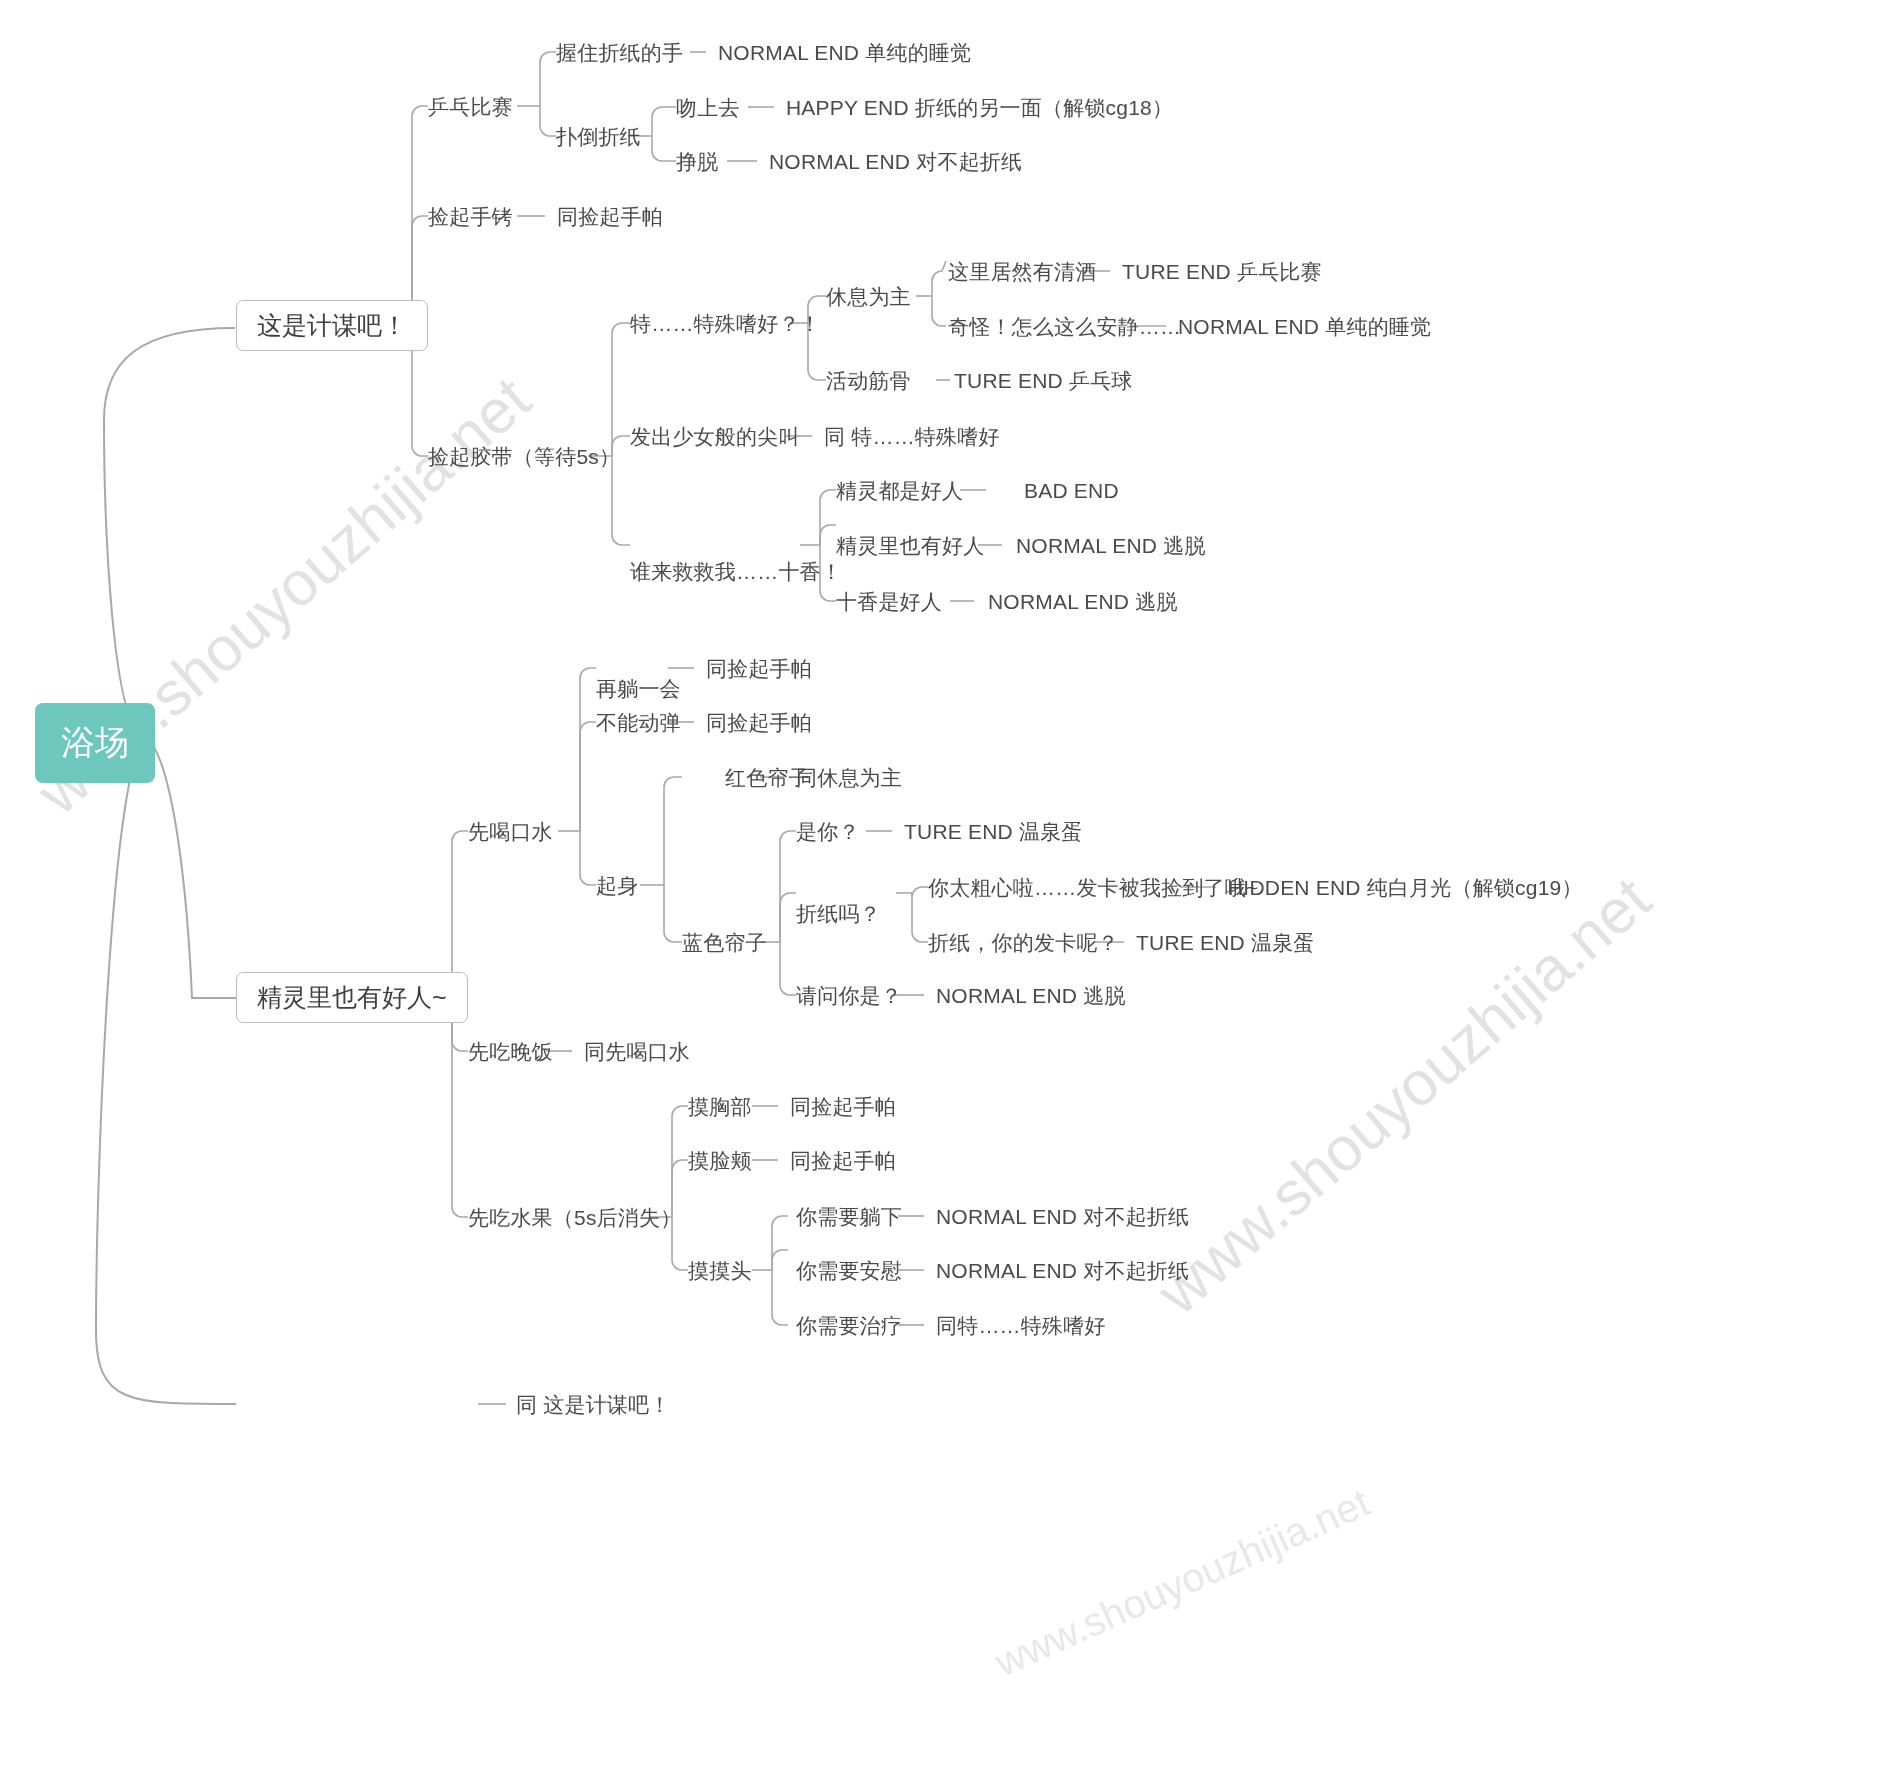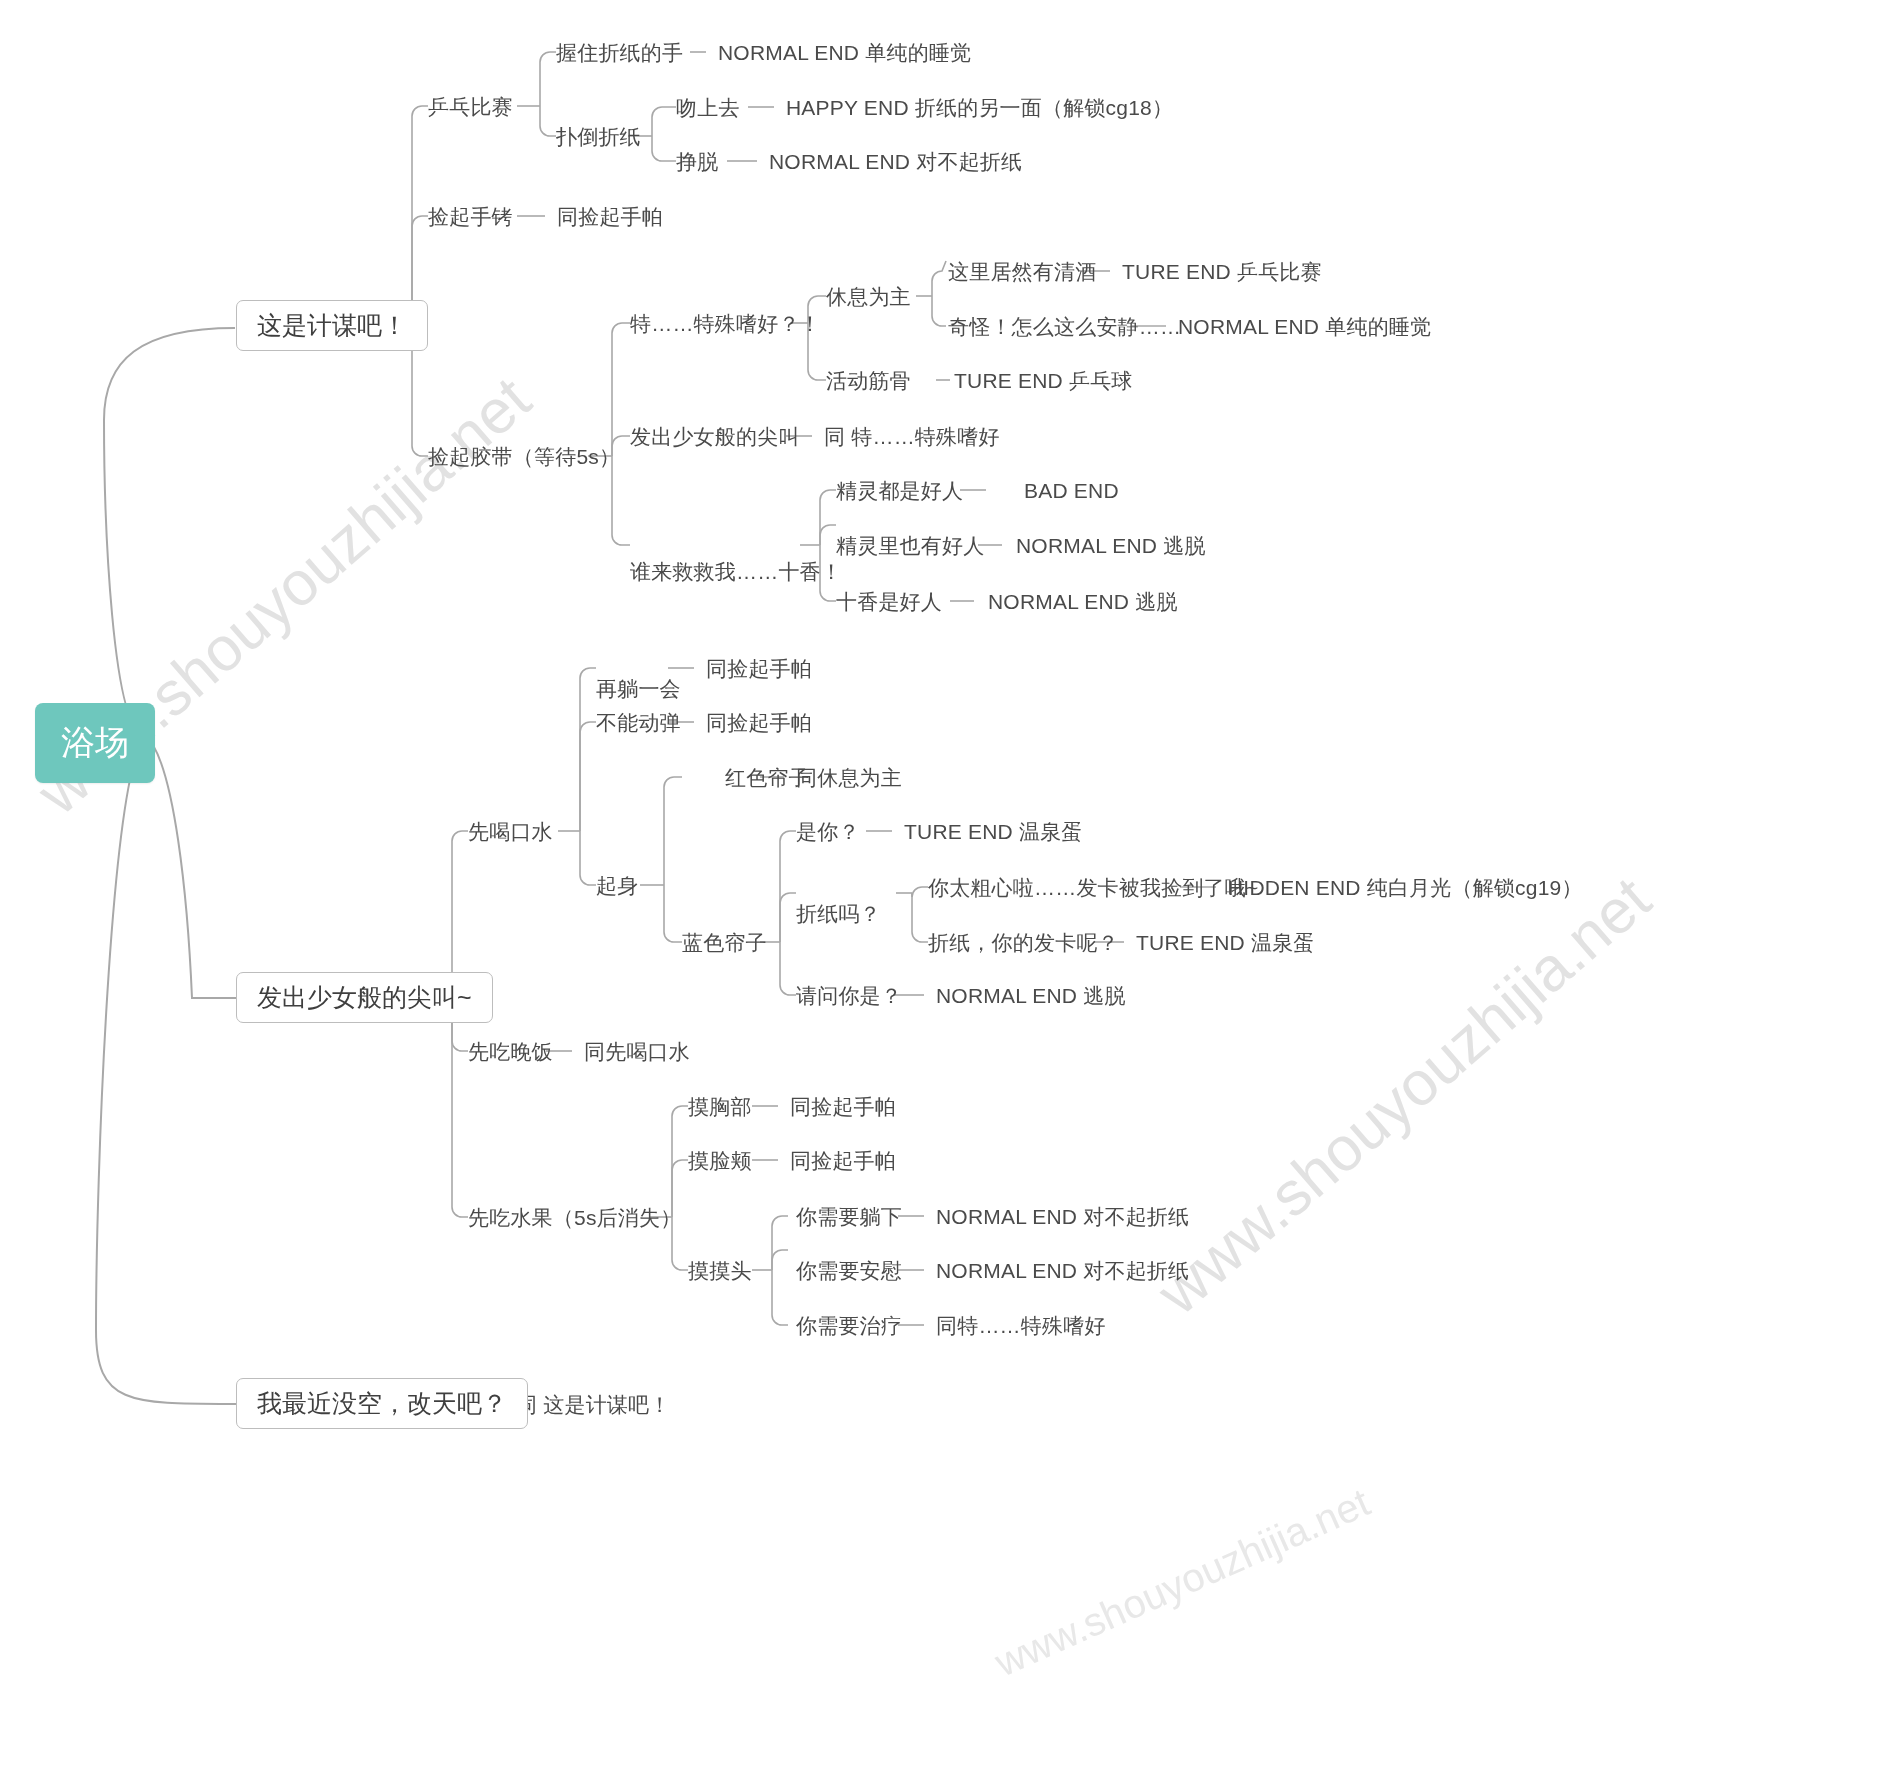--- a/index.html
+++ b/index.html
@@ -166,22 +166,21 @@
     <line x1="898" y1="1216" x2="924" y2="1216"></line>
     <line x1="898" y1="1270" x2="924" y2="1270"></line>
     <line x1="898" y1="1325" x2="924" y2="1325"></line>
 
     <line x1="478" y1="1404" x2="506" y2="1404"></line>
   </svg>
 
   <div class="root" style="left:35px; top:703px;">浴场</div>
 
   <div class="boxed" style="left:236px; top:300px;">这是计谋吧！</div>
-  <div class="boxed" style="left:236px; top:972px;">发出少女般的尖叫~</div>
-  <div class="boxed" style="left:236px; top:1378px;">我最近没空，改天吧？</div>
+  <div class="boxed" style="left:236px; top:972px;">精灵里也有好人~</div>
 
   <div class="node" style="left:428px; top:96px;">乒乓比赛</div>
   <div class="node" style="left:428px; top:206px;">捡起手铐</div>
   <div class="node" style="left:428px; top:446px;">捡起胶带（等待5s）</div>
 
   <div class="node" style="left:556px; top:42px;">握住折纸的手</div>
   <div class="node" style="left:718px; top:42px;">NORMAL END 单纯的睡觉</div>
   <div class="node" style="left:556px; top:126px;">扑倒折纸</div>
   <div class="node" style="left:676px; top:97px;">吻上去</div>
   <div class="node" style="left:786px; top:97px;">HAPPY END 折纸的另一面（解锁cg18）</div>

